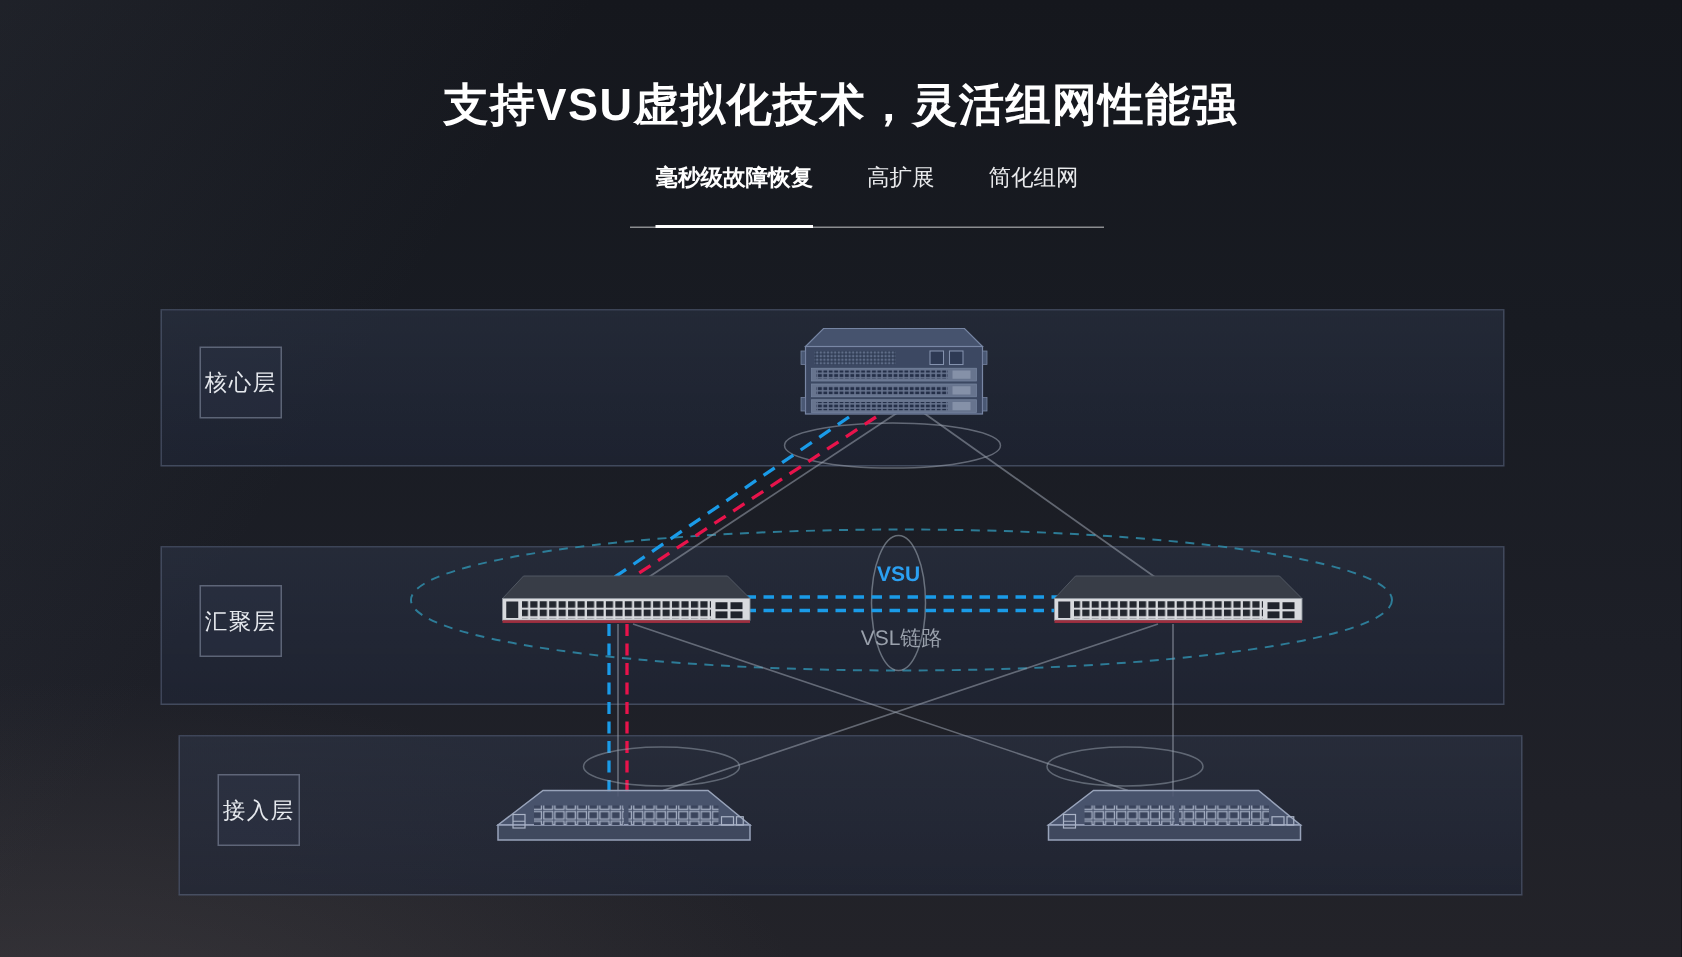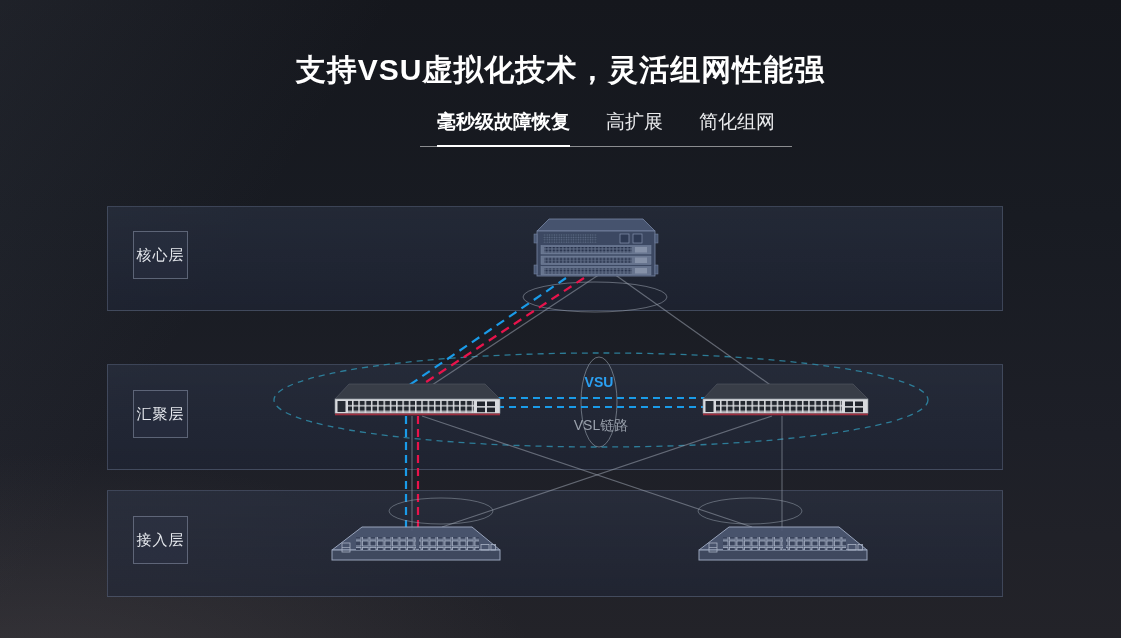--- a/index.html
+++ b/index.html
@@ -13,35 +13,35 @@
   }
   .title{
     position:absolute;left:0;top:50px;width:100%;margin:0;
     text-align:center;color:#ffffff;font-size:30px;font-weight:bold;letter-spacing:1px;
   }
   .tabs{
     position:absolute;left:420px;top:109px;display:flex;gap:36px;
     padding:0 17px;border-bottom:1px solid rgba(255,255,255,0.5);
   }
   .tab{
-    color:#e9eaec;font-size:19px;padding-bottom:10px;cursor:pointer;white-space:nowrap;text-align:center;
+    color:#e9eaec;font-size:15px;padding-bottom:22px;cursor:pointer;white-space:nowrap;text-align:center;
   }
   .tab.active{font-weight:bold;color:#ffffff;border-bottom:2px solid #ffffff;margin-bottom:-1px;}
   .desc{
     position:absolute;left:0;top:155px;width:100%;margin:0;text-align:center;
     color:#dde0e4;font-size:15px;letter-spacing:0.5px;
   }
   .panel{
     position:absolute;left:107px;width:896px;box-sizing:border-box;
     border:1px solid rgba(104,116,142,0.42);
     background:linear-gradient(180deg, rgba(50,60,82,0.42) 0%, rgba(38,46,66,0.5) 55%, rgba(31,38,56,0.55) 100%);
   }
   .panel-core{top:206px;height:105px;}
   .panel-agg{top:348px;height:106px;margin-top:16px;}
-  .panel-access{top:490px;height:107px;}
+  .panel-access{top:490px;height:107px;margin-left:12px;}
   .layer-label{
     position:absolute;left:25px;width:55px;height:48px;box-sizing:border-box;
     border:1px solid rgba(138,148,168,0.55);background:rgba(52,61,82,0.25);
     color:#e6e9ee;font-size:15px;letter-spacing:1px;
     display:flex;align-items:center;justify-content:center;
   }
   .panel-core .layer-label{top:24px;}
   .panel-agg .layer-label{top:25px;}
   .panel-access .layer-label{top:25px;}
   .diagram-svg{position:absolute;left:0;top:0;width:1121px;height:638px;pointer-events:none;}

